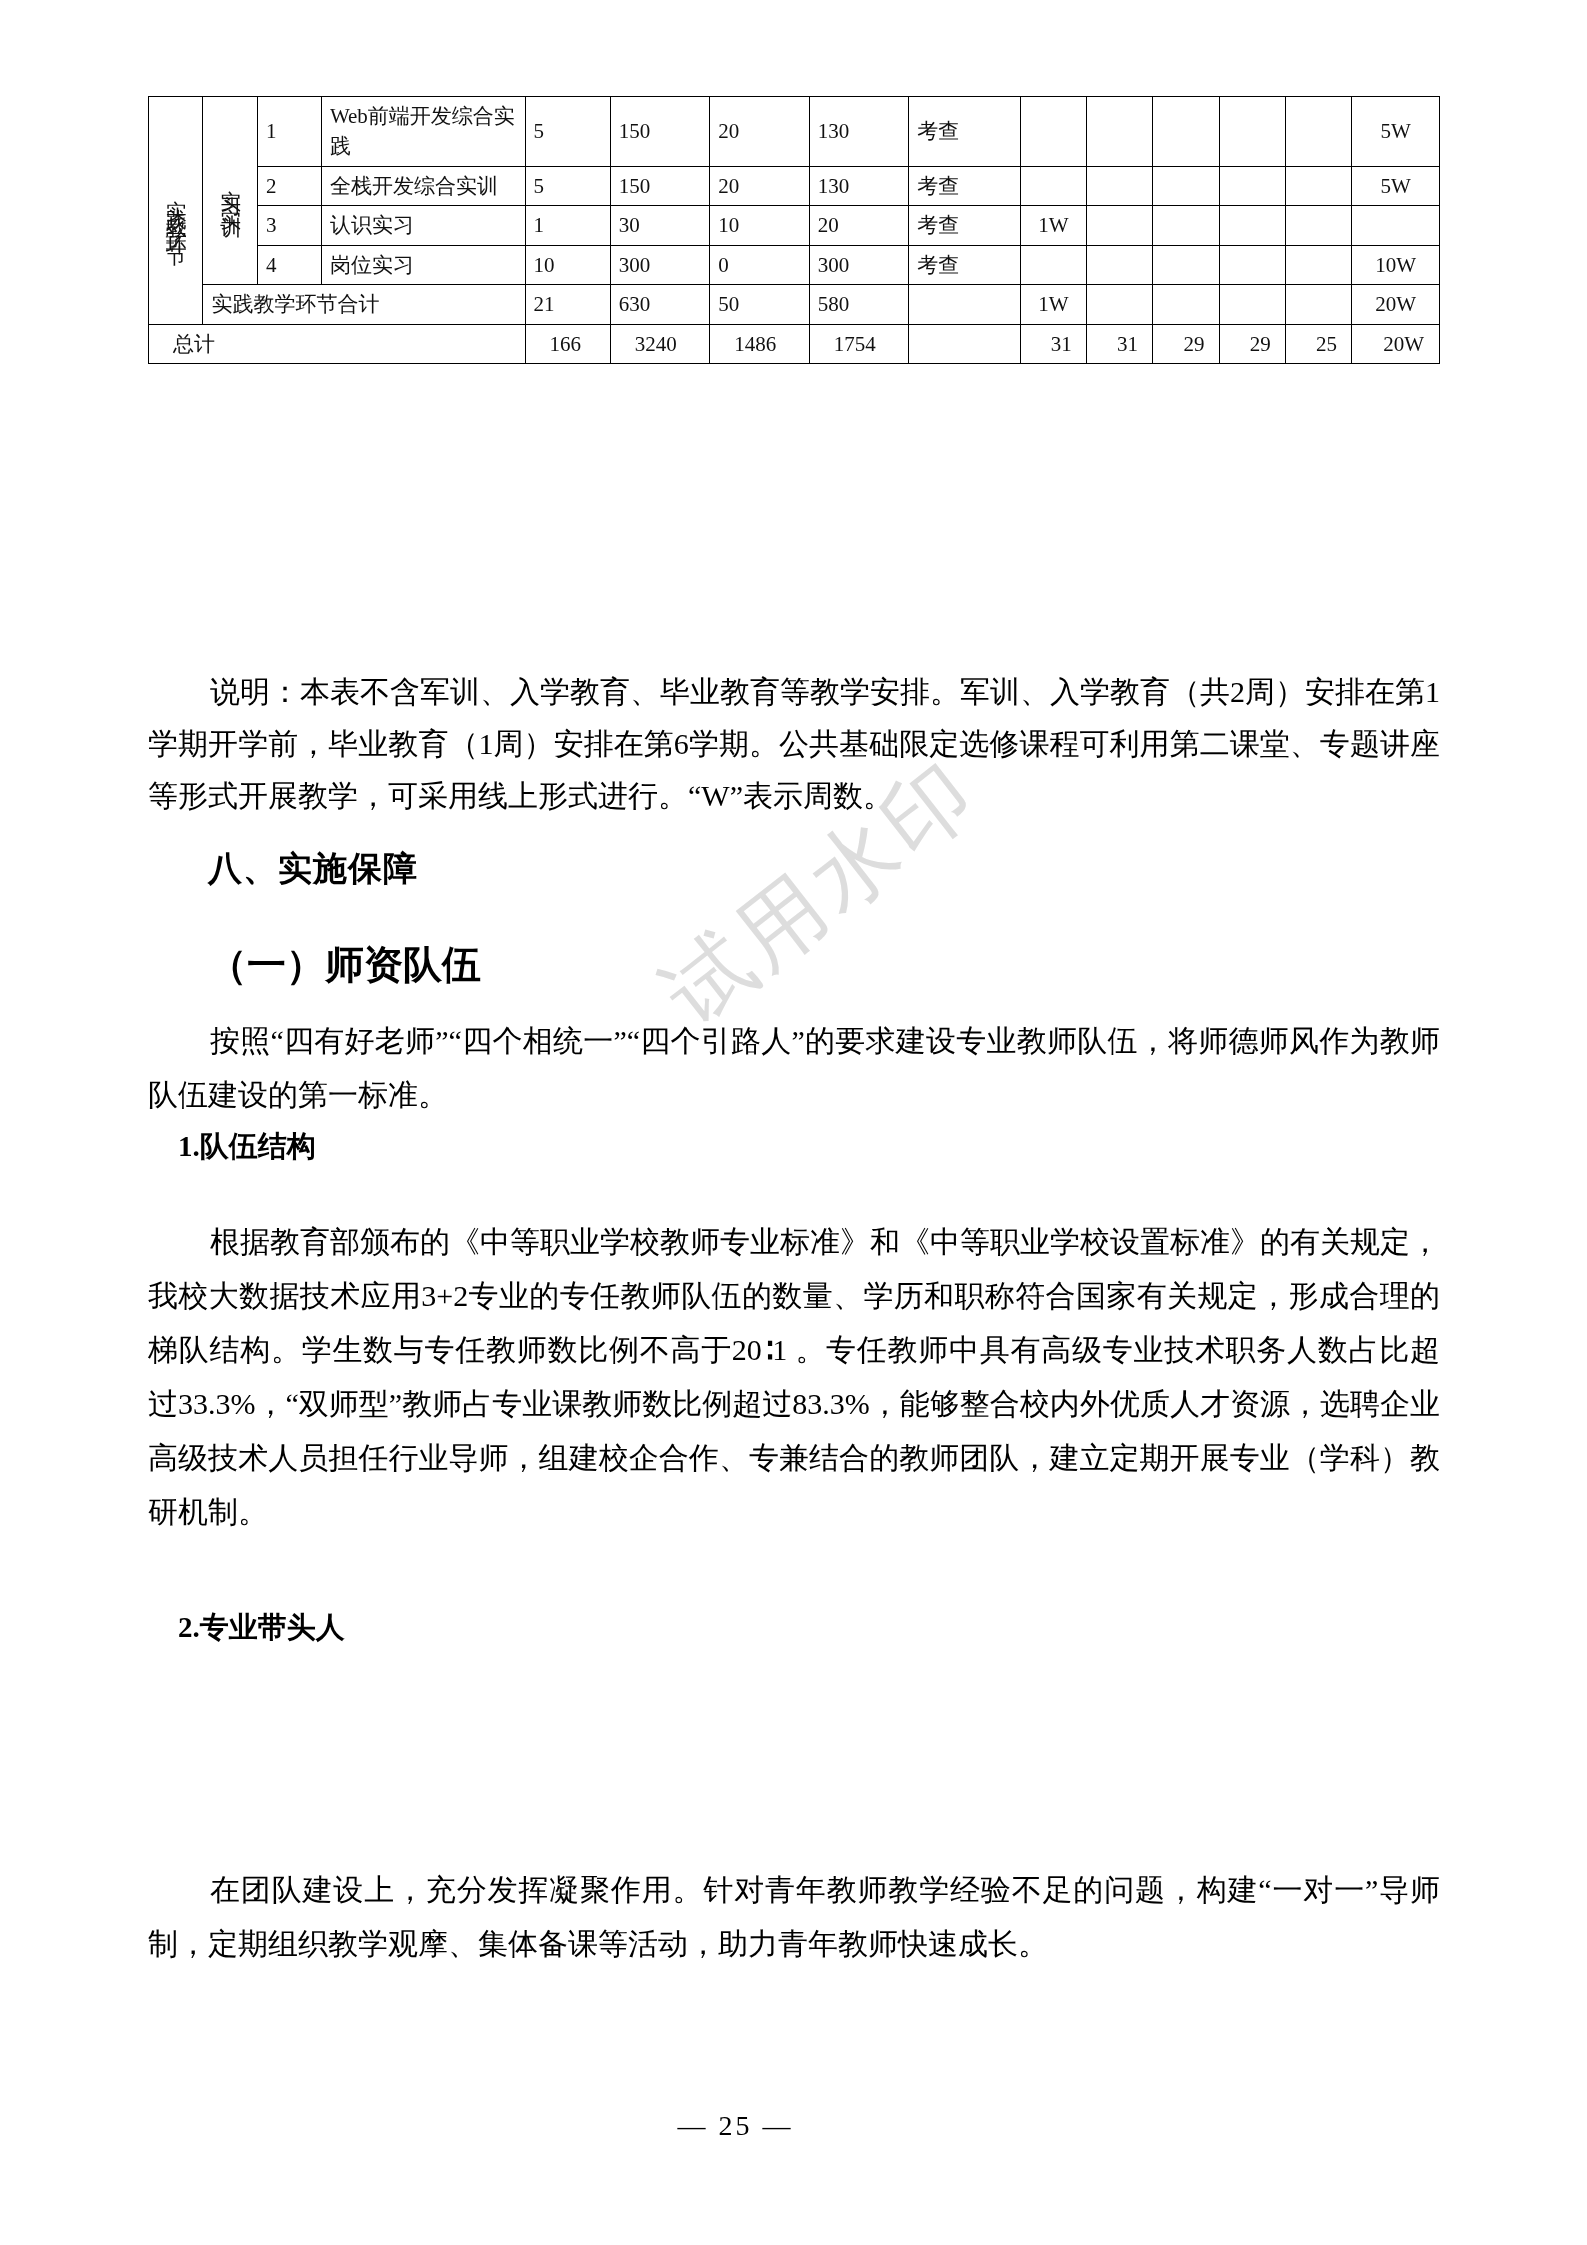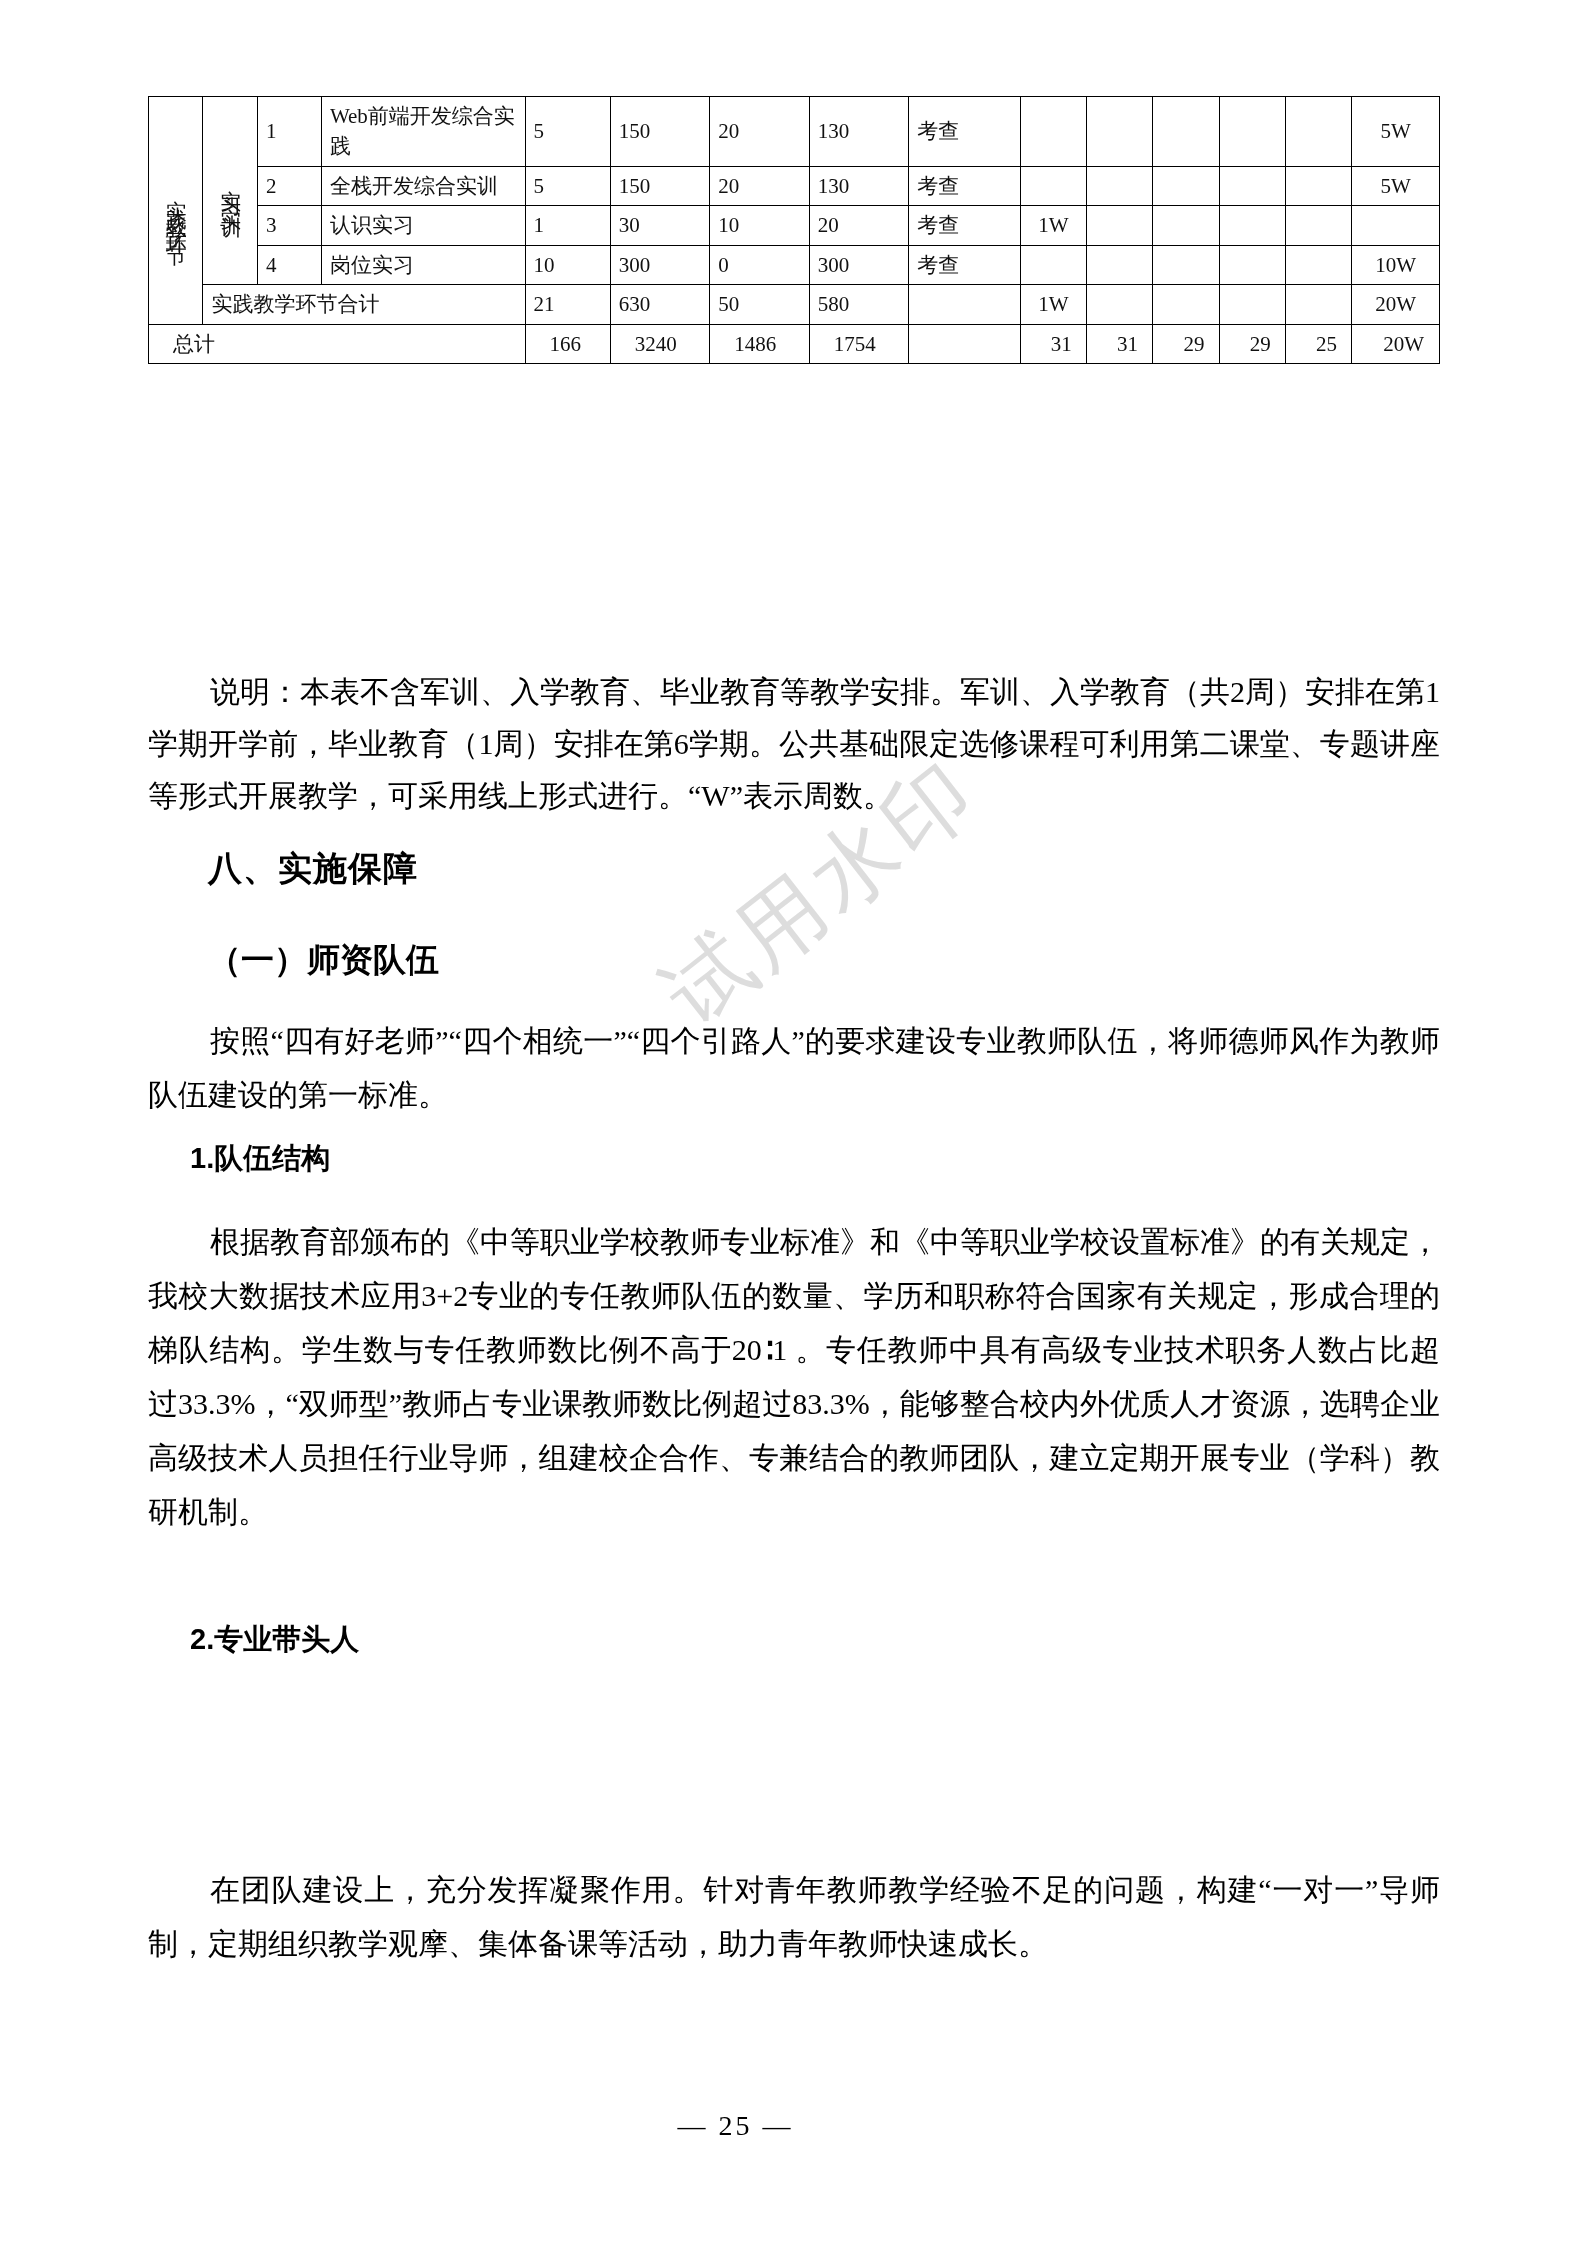--- a/index.html
+++ b/index.html
@@ -116,41 +116,41 @@
     font-weight: bold;
     letter-spacing: 1px;
     z-index: 2;
   }
   h3.sub-title {
     position: absolute;
     left: 208px;
     top: 938px;
     margin: 0;
     font-family: Liberation Serif, serif;
-    font-size: 33px;
+    font-size: 39px;
     font-weight: bold;
     z-index: 2;
     text-align: right;
   }
   .para {
     position: absolute;
     left: 148px;
     width: 1292px;
     font-size: 30px;
     line-height: 54px;
     text-indent: 62px;
     text-align: justify;
     z-index: 2;
   }
   .p1 { top: 984px; }
   .h-num {
     position: absolute;
     left: 178px;
-    margin: 12px;
-    font-family: Liberation Sans, sans-serif;
+    margin: 0;
+    font-family: Liberation Serif, serif;
     font-size: 29px;
     font-weight: bold;
     z-index: 2;
   }
   .h-team    { top: 1127px; }
   .p2        { top: 1185px; }
   .h-leader  { top: 1608px; }
   .p3        { top: 1665px; }
   .p4        { top: 1833px; }
 

